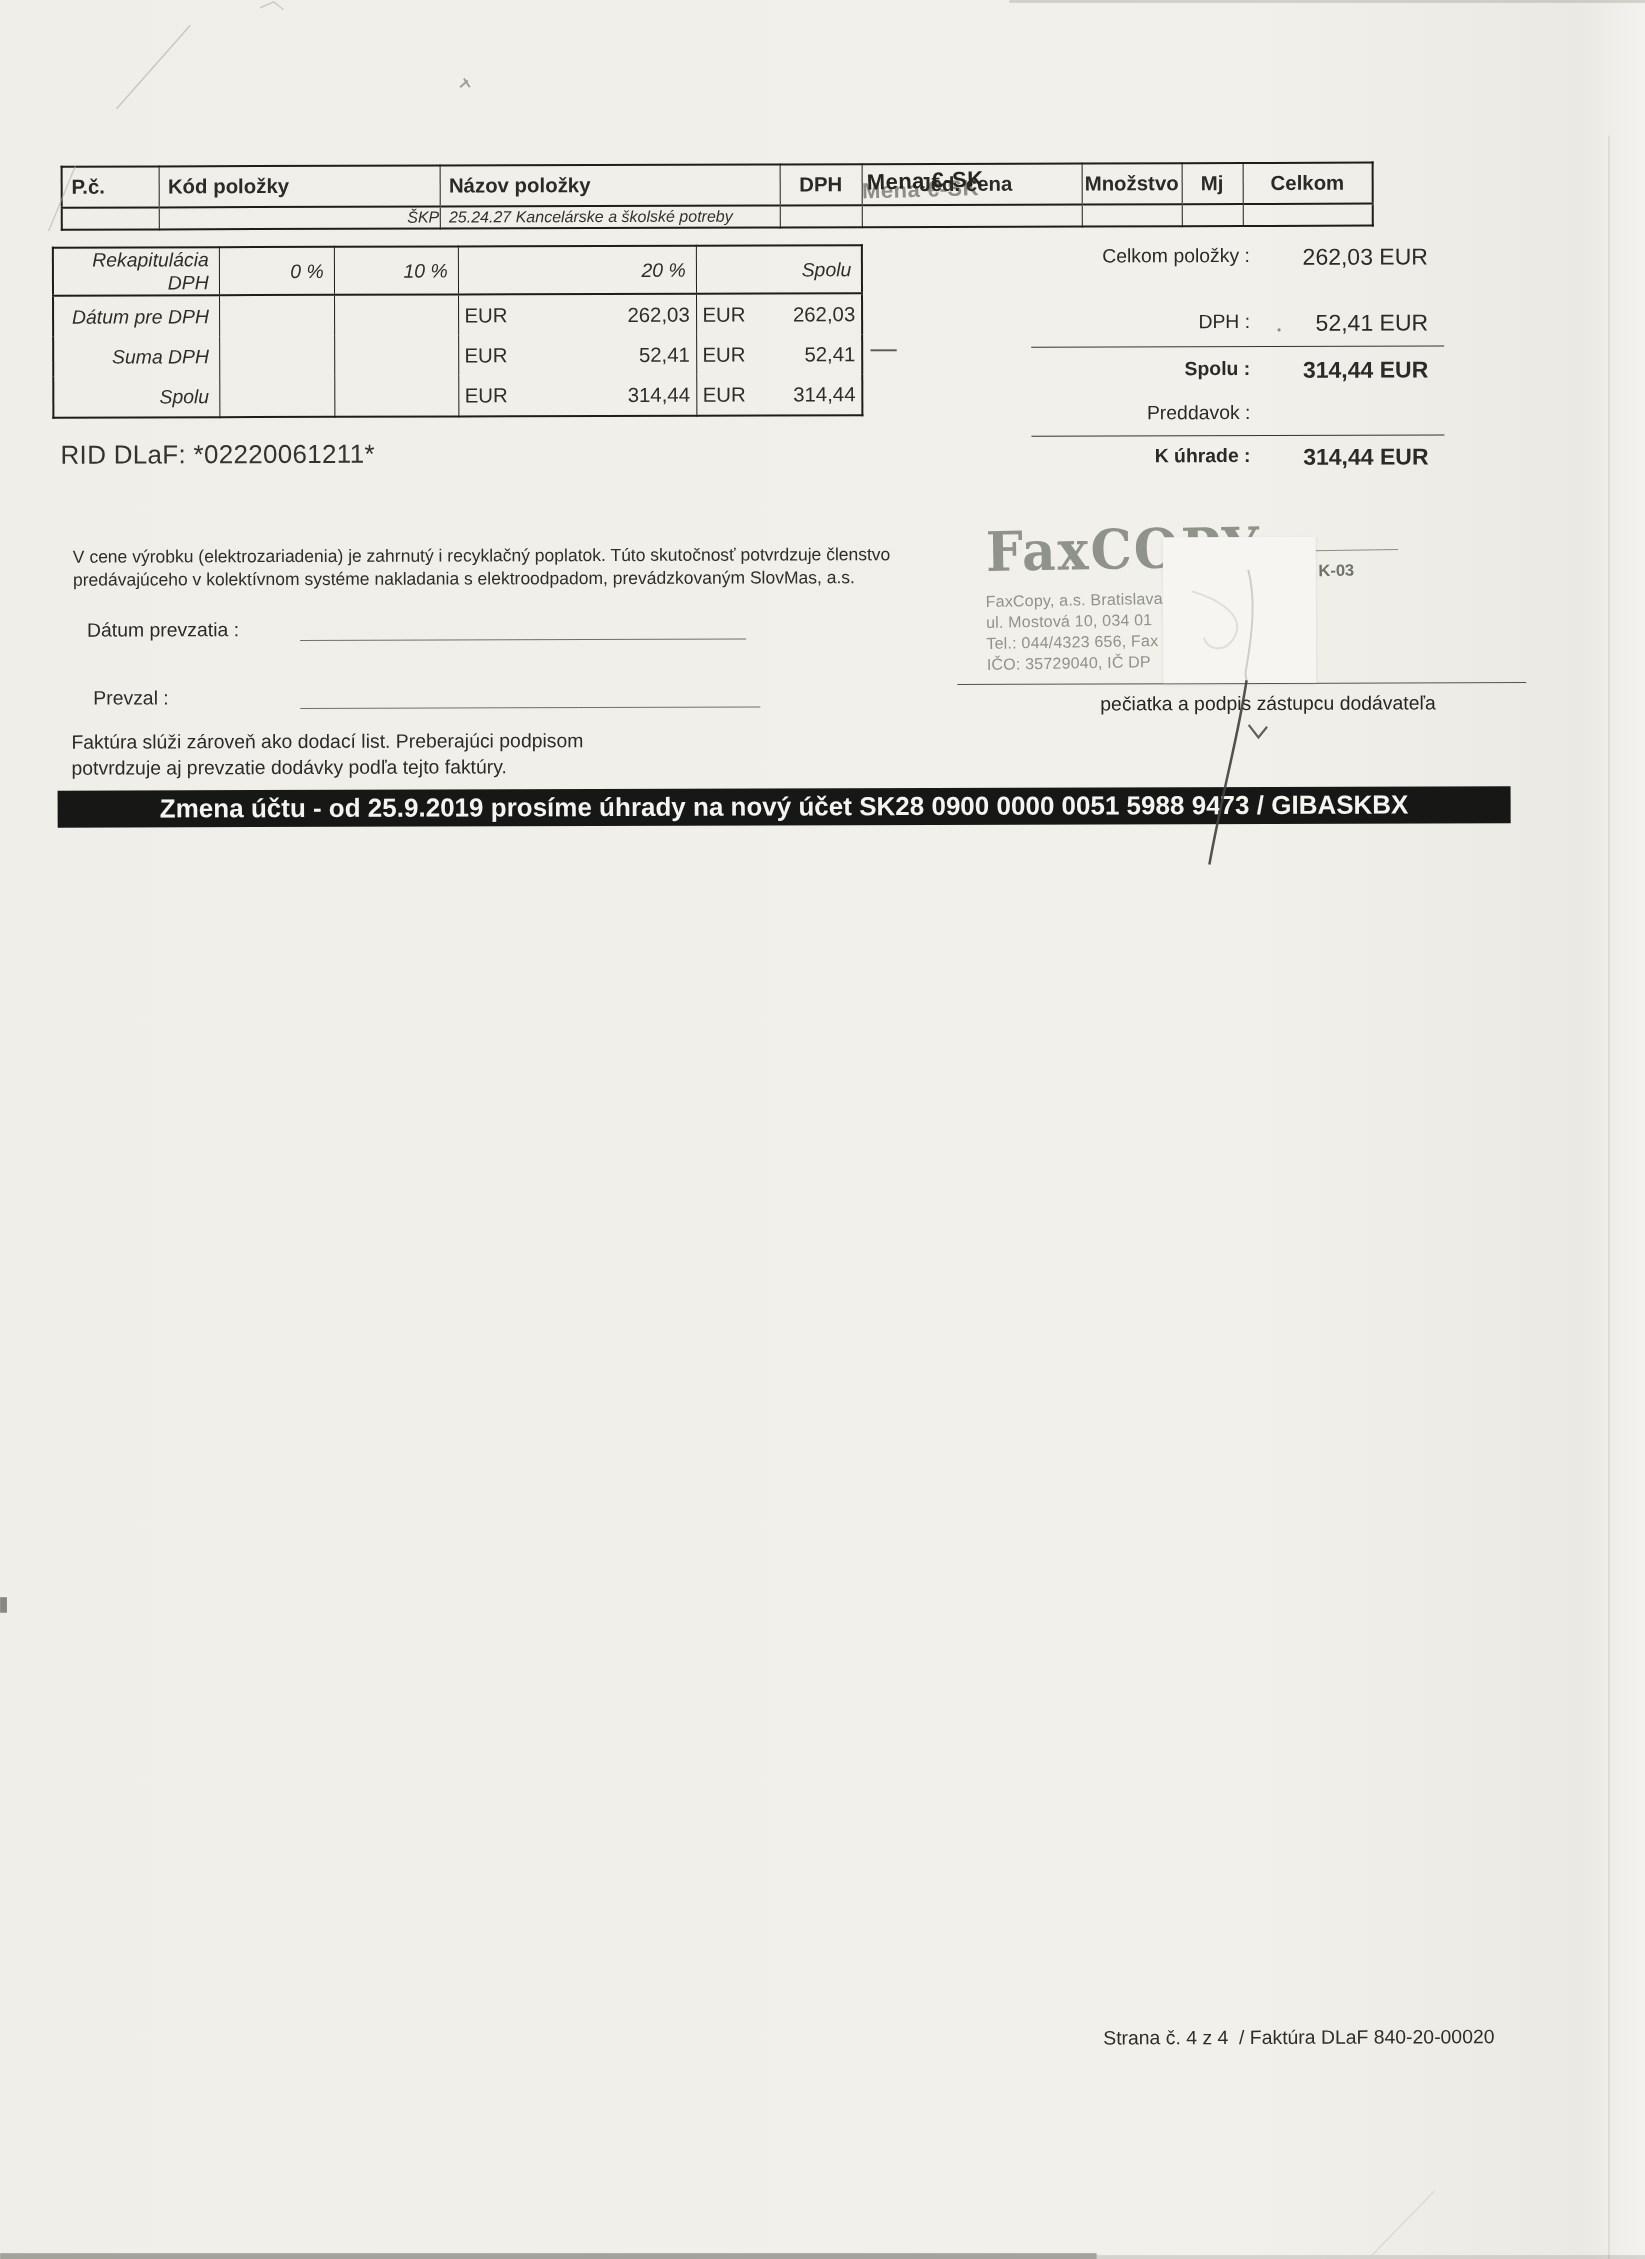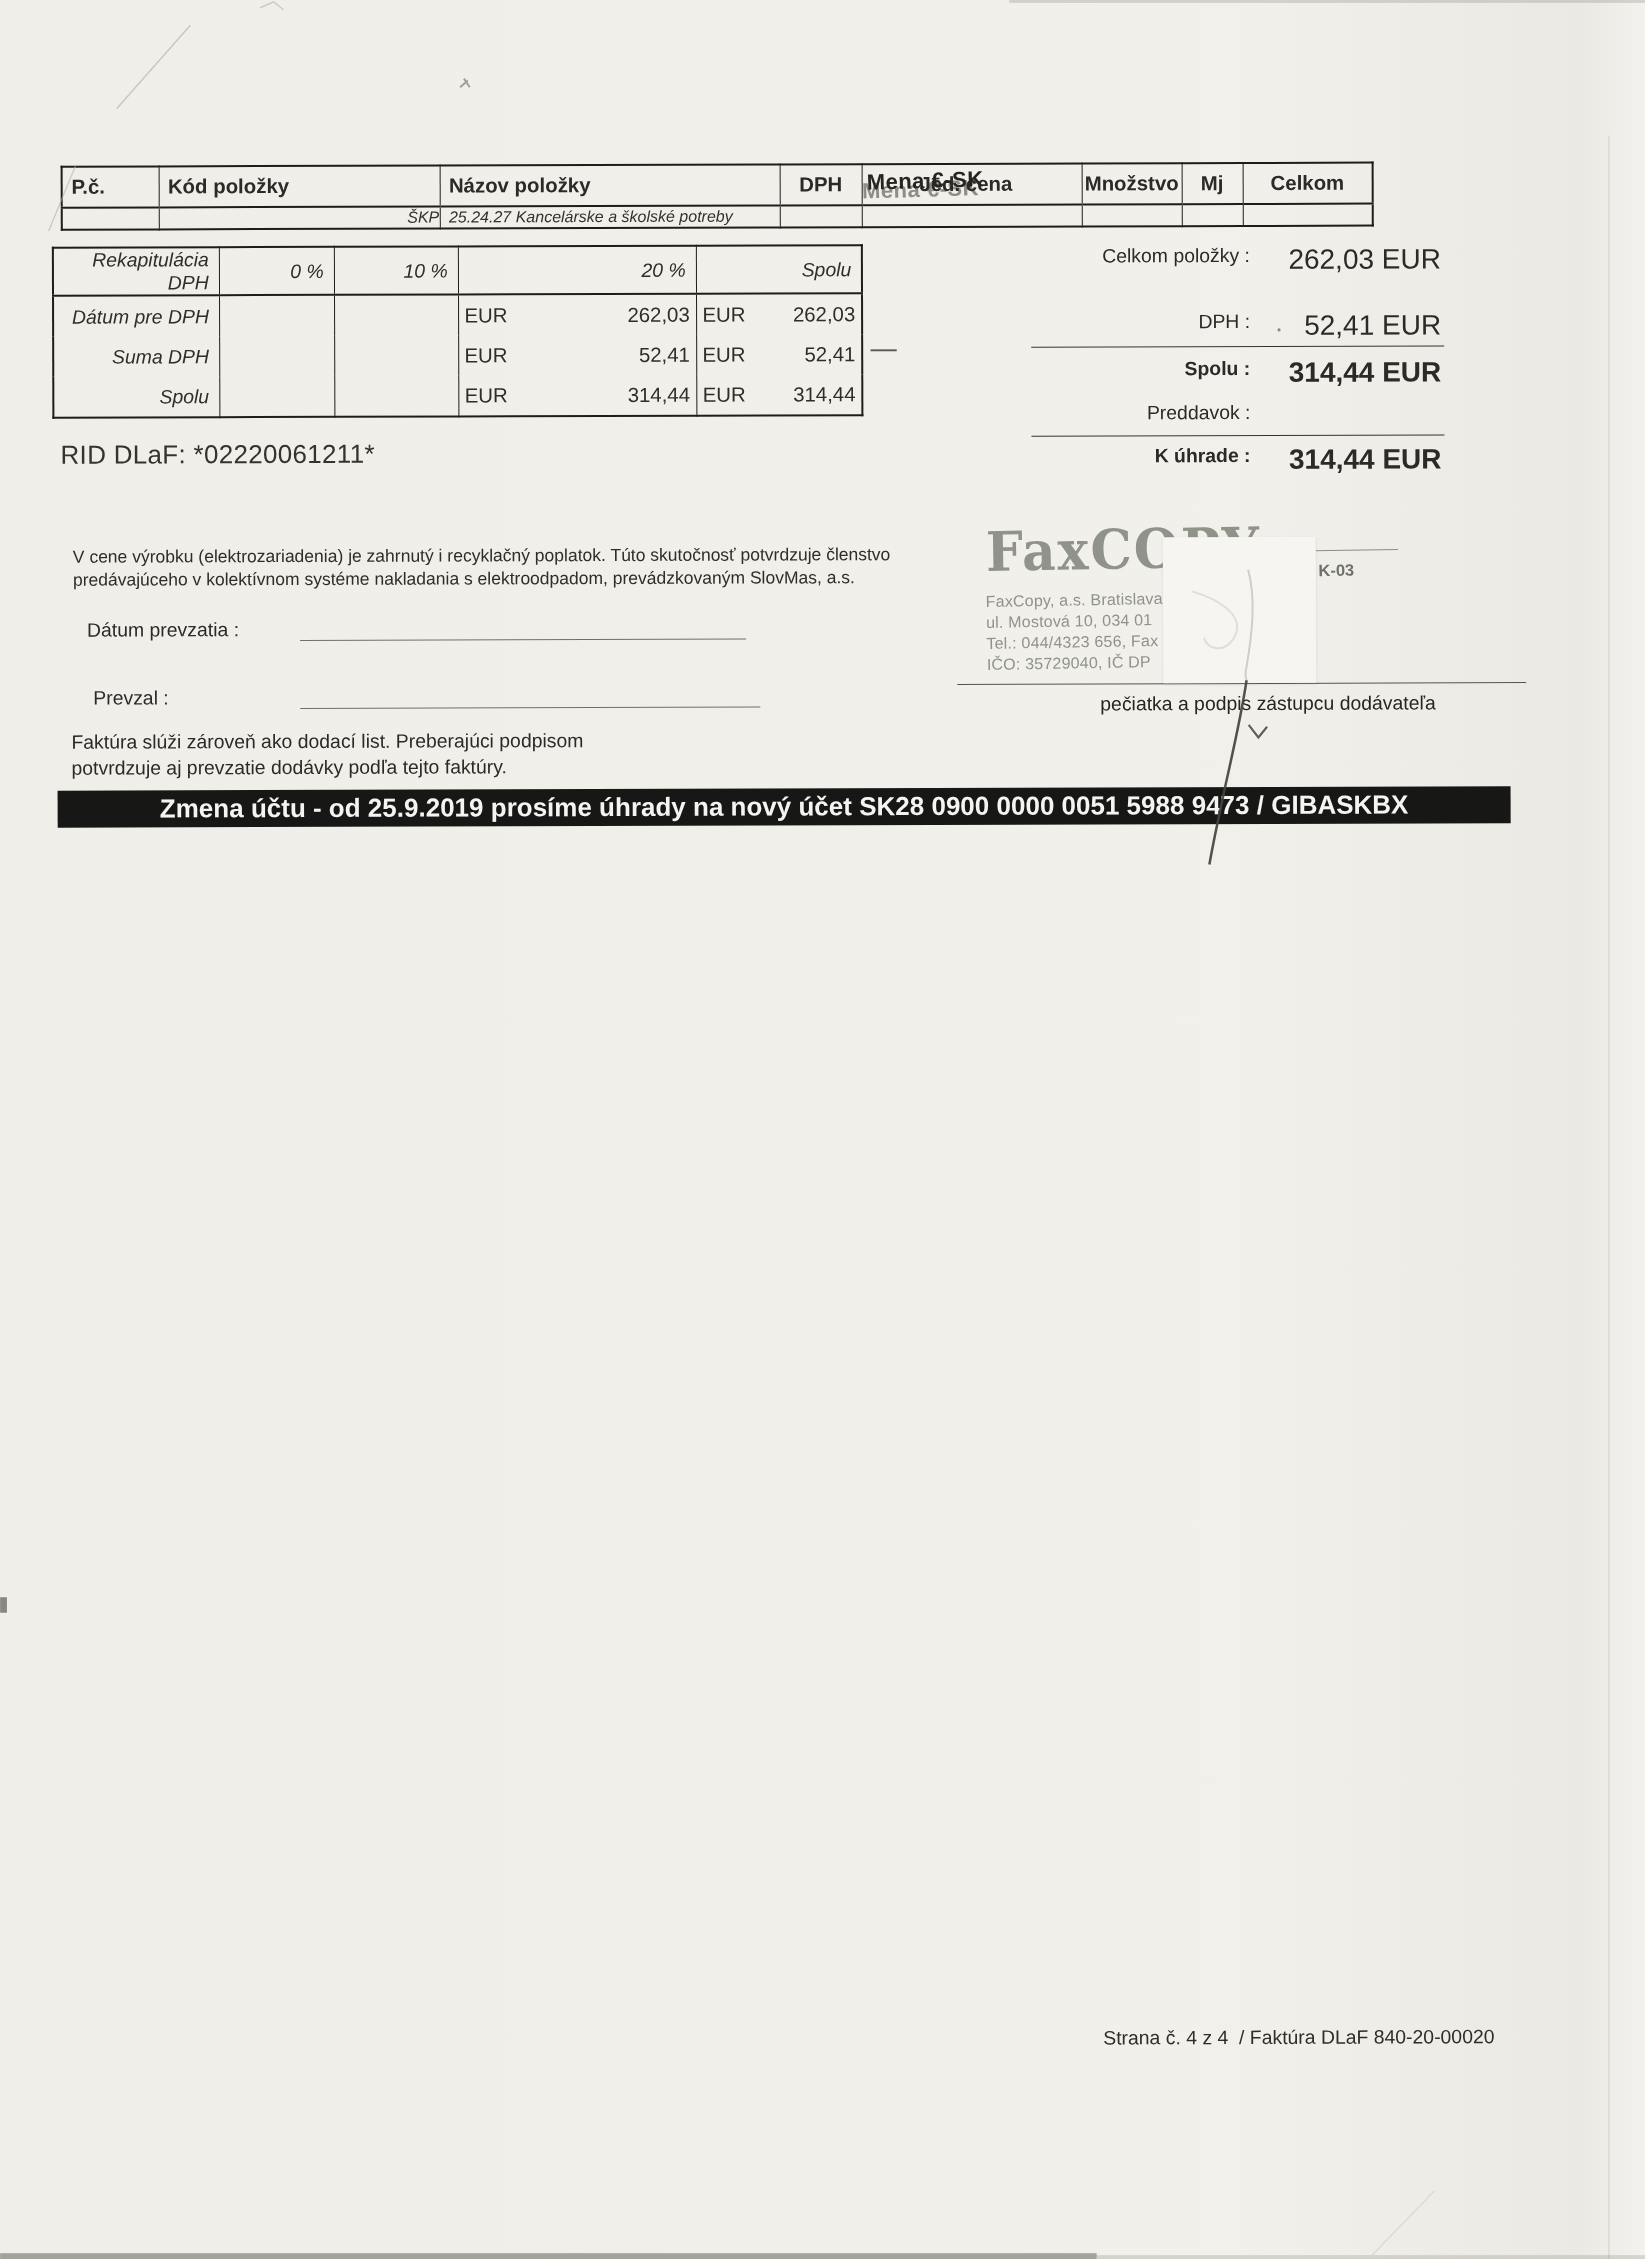--- a/index.html
+++ b/index.html
@@ -34,21 +34,21 @@
   table.rekap tr.rdata td { height:40px; }
   table.rekap .lab { text-align:right; font-style:italic; }
   table.rekap .pct { text-align:right; }
   table.rekap td.money { padding:0 5.8px; font-size:20.4px; }
   table.rekap td.money .cur { float:left; line-height:40px; }
   table.rekap td.money .val { float:right; line-height:40px; }
 
   
   .sumrow { position:absolute; left:1029px; width:417px; height:25px; font-size:19.4px; }
   .sumrow .slabel { position:absolute; right:196px; white-space:nowrap; }
-  .sumrow .svalue { position:absolute; right:5px; white-space:nowrap; font-size:28px; }
+  .sumrow .svalue { position:absolute; right:18px; white-space:nowrap; font-size:23px; }
   .sumrow.bold  { font-weight:bold; }
   .sumline { position:absolute; left:1031px; width:413px; border-top:1.9px solid #34332d; }
 
   .rid { position:absolute; left:60px; top:439px; font-size:26px; letter-spacing:0.3px; color:#34332e; }
 
   .recycle { position:absolute; left:72px; top:545px; font-size:17.5px; line-height:23px;
     white-space:pre-line; color:#2e2d28; }
 
   .datum-label   { position:absolute; left:86px; top:618px; font-size:19.4px; }
   .sigline1      { position:absolute; left:299px; top:640px; width:446px; border-top:1.9px solid #716f67; }

